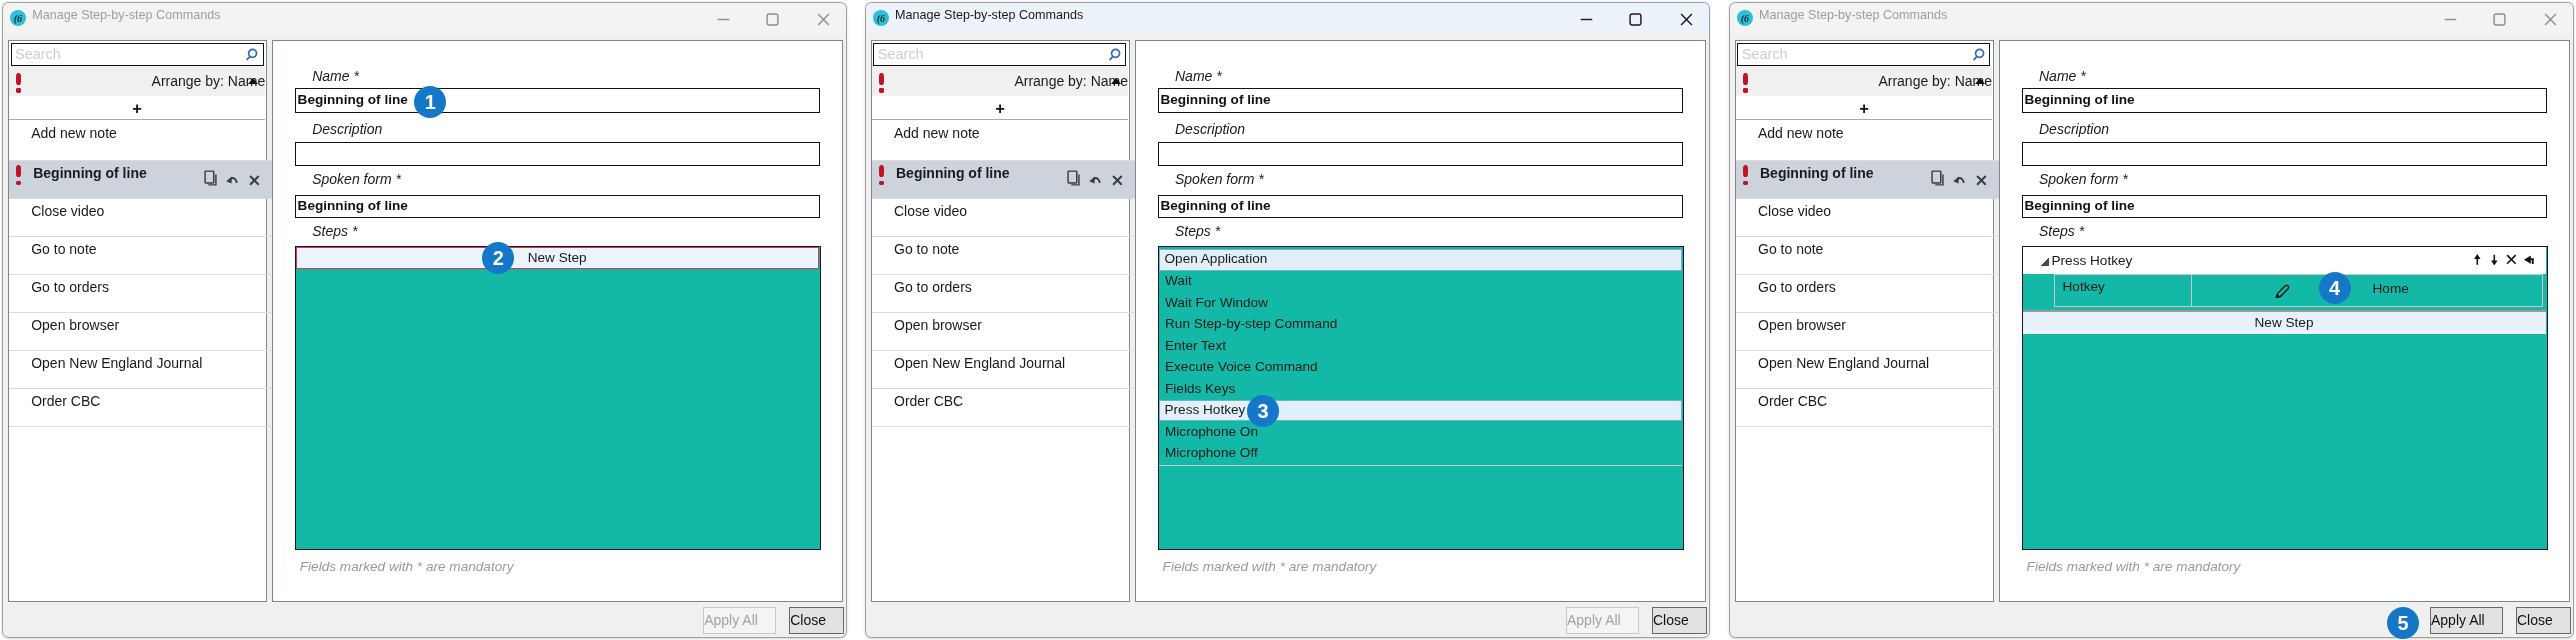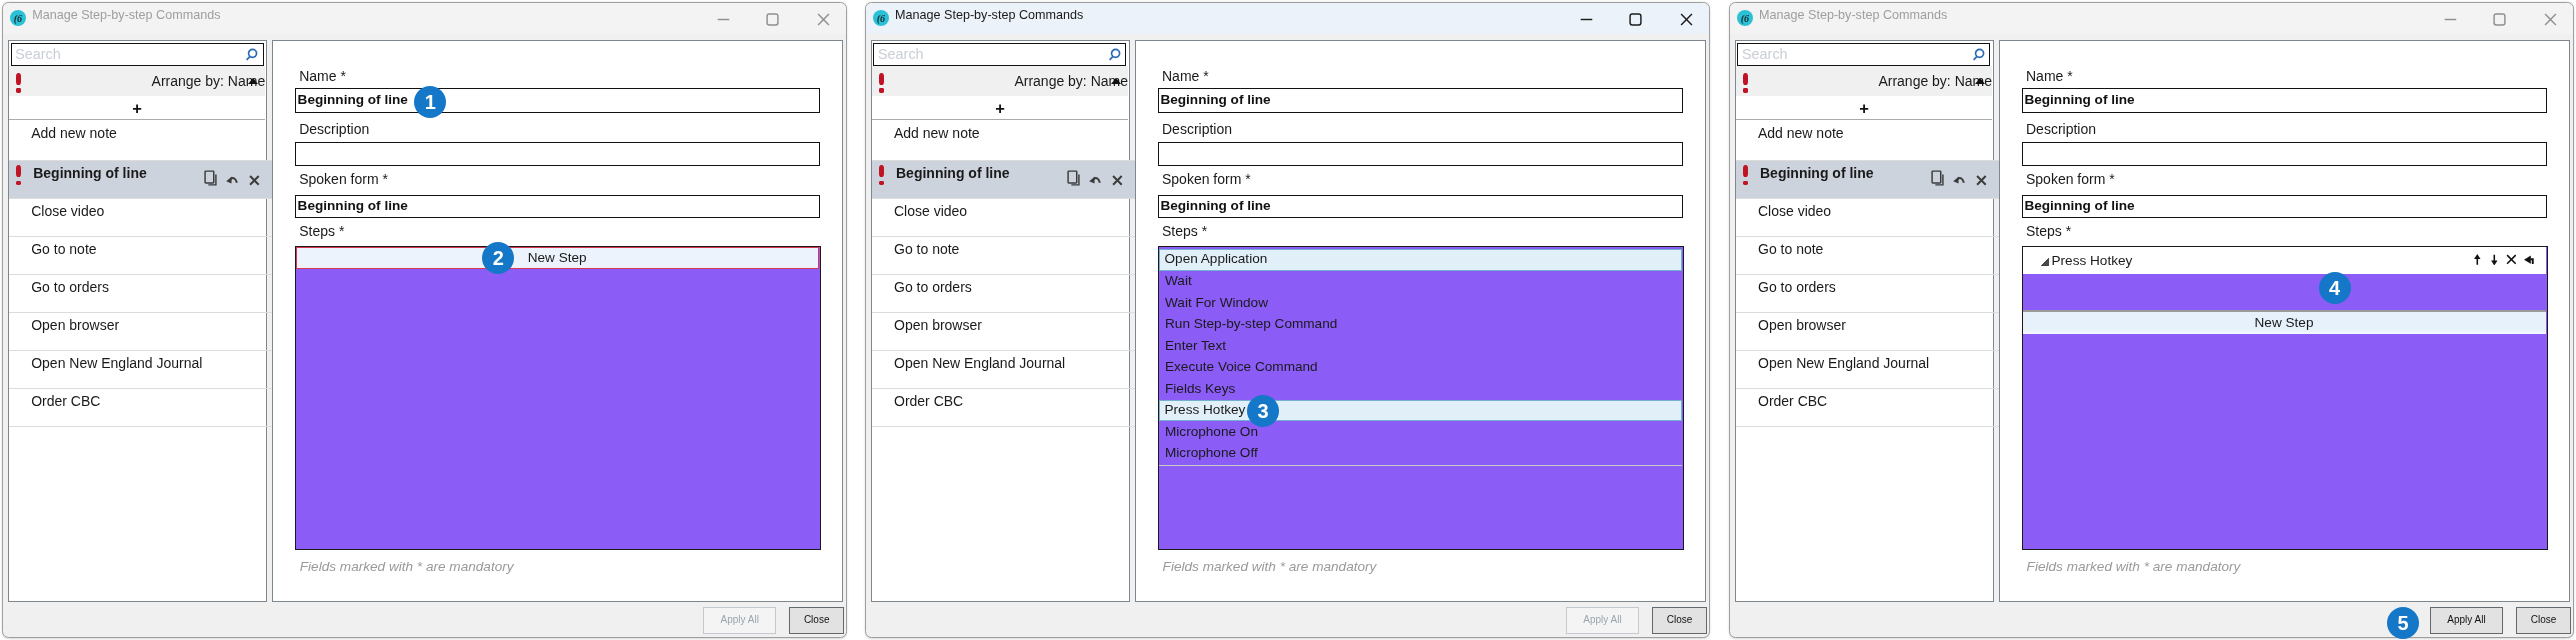--- a/index.html
+++ b/index.html
@@ -34,29 +34,29 @@
   font-size:14px; color:#1a1a1a; }
 .row .t { position:absolute; left:22px; top:3.6px; }
 .row.first { height:40px; }
 .row.sel { background:#cdd3dd; font-weight:bold; }
 .row.sel .t { left:24px; }
 .bang { display:inline-block; width:5px; }
 .bang i { display:block; width:5px; height:12.2px; background:#c01425; border-radius:2.2px/3.6px; }
 .bang b { display:block; width:5px; height:4.3px; background:#c01425; border-radius:1.4px; margin-top:3.6px; }
 .row .bang { position:absolute; left:7.2px; top:3.6px; }
 .rowico { position:absolute; top:10px; }
-label.fl { position:absolute; left:26px; font-size:14px; color:#1a1a1a; white-space:nowrap; }
+label.fl { position:absolute; left:39px; font-size:14px; color:#1a1a1a; white-space:nowrap;font-style:italic; }
 .inp { position:absolute; left:22px; width:525px; border:1.4px solid #121212; background:#fff;
   font-size:13.6px; color:#111; }
 .inp span { position:absolute; left:1.4px; top:2.9px; font-weight:bold; white-space:nowrap;}
 .stepsbox { position:absolute; left:21.5px; top:205px; width:526px; height:304px;
-  border:1.4px solid #1a1a1a; background:#8b5cf6; }
+  border:1.4px solid #1a1a1a; background:#14b8a6; }
 .mand { position:absolute; left:26.6px; top:518px; font-size:13.6px; font-style:italic; color:#9a9a9a; }
 .btn { position:absolute; top:604px; height:26.6px; border:1.4px solid #63686d; background:#e2e2e2;
-  font-size:10px; color:#111; text-align:center; }
+  font-size:14px; color:#111; }
 .btn.dis { border:1.4px solid #c3c9ce; background:#f4f4f4; color:#9aa5ae; }
 .balloon { position:absolute; width:32px; height:32px; border-radius:50%;
   background:#1577c8; color:#fff; font-size:20px; font-weight:bold;
   text-align:center; line-height:32px; z-index:5; }
 .newstep1 { position:absolute; left:0px; top:0px; width:523px; height:22px;
   background:#ecf3fc; border:1.1px solid #d93652; font-size:13.6px; color:#1a1a1a;
   text-align:center; line-height:19.4px; }
 .sitem { position:relative; width:523px; height:21.5px; font-size:13.6px; color:#1a1a1a; }
 .sitem .t { position:absolute; left:6.5px; top:2.2px; }
 .sitem.hl { background:#e1eff9; border:1.4px solid #73aed3; }
@@ -408,20 +408,29 @@
               <path d="M6 16 L10.5 9 L1.5 9 Z" fill="#111"></path>
             </svg></span>
           <span style="position:absolute;left:483px;top:7.2px"><svg width="10.8" height="10.8" viewBox="0 0 15 15" style="">
               <path d="M1.5 1.5 L13.5 13.5 M13.5 1.5 L1.5 13.5" stroke="#111" stroke-width="2.2" fill="none"></path>
             </svg></span>
           <span style="position:absolute;left:501px;top:7.2px"><svg width="10" height="9.3" viewBox="0 0 14 13" style="">
               <path d="M0 6.5 L9.5 0.8 L9.5 12.2 Z" fill="#111"></path>
               <path d="M9 4.5 L13.6 4.5 L13.6 12.5 L10.9 12.5 L10.9 7.3 L9 7.3 Z" fill="#111"></path>
             </svg></span>
         </div>
+        <div class="hkrow">
+          <span class="t1">Hotkey</span>
+          <span class="div"></span>
+          <span style="position:absolute;left:218px;top:6.5px"><svg width="18.7" height="18.7" viewBox="0 0 26 26" style="">
+              <path d="M4.5 21.5 L6 16.5 L16.5 5.5 C17.8 4.1 20.2 4.3 21.2 5.8 C22.1 7.1 21.8 8.6 20.7 9.8 L9.8 20.6 Z" fill="none" stroke="#111" stroke-width="1.8"></path>
+              <path d="M4.5 21.5 L6 16.5 L9.8 20.6 Z" fill="#111"></path>
+            </svg></span>
+          <span class="t2">Home</span>
+        </div>
         <div class="balloon" style="left:296px;top:25px">4</div>
         <div class="exbot"></div>
         <div class="newstep3">New Step</div>
       </div>
       <div class="mand">Fields marked with * are mandatory</div>
     </div>
     <div class="btn" style="left:700px;width:73px;line-height:24px">Apply All</div>
     <div class="btn" style="left:786px;width:55px;line-height:24px">Close</div>
     <div class="balloon" style="left:657px;top:604px">5</div>
   </div>

